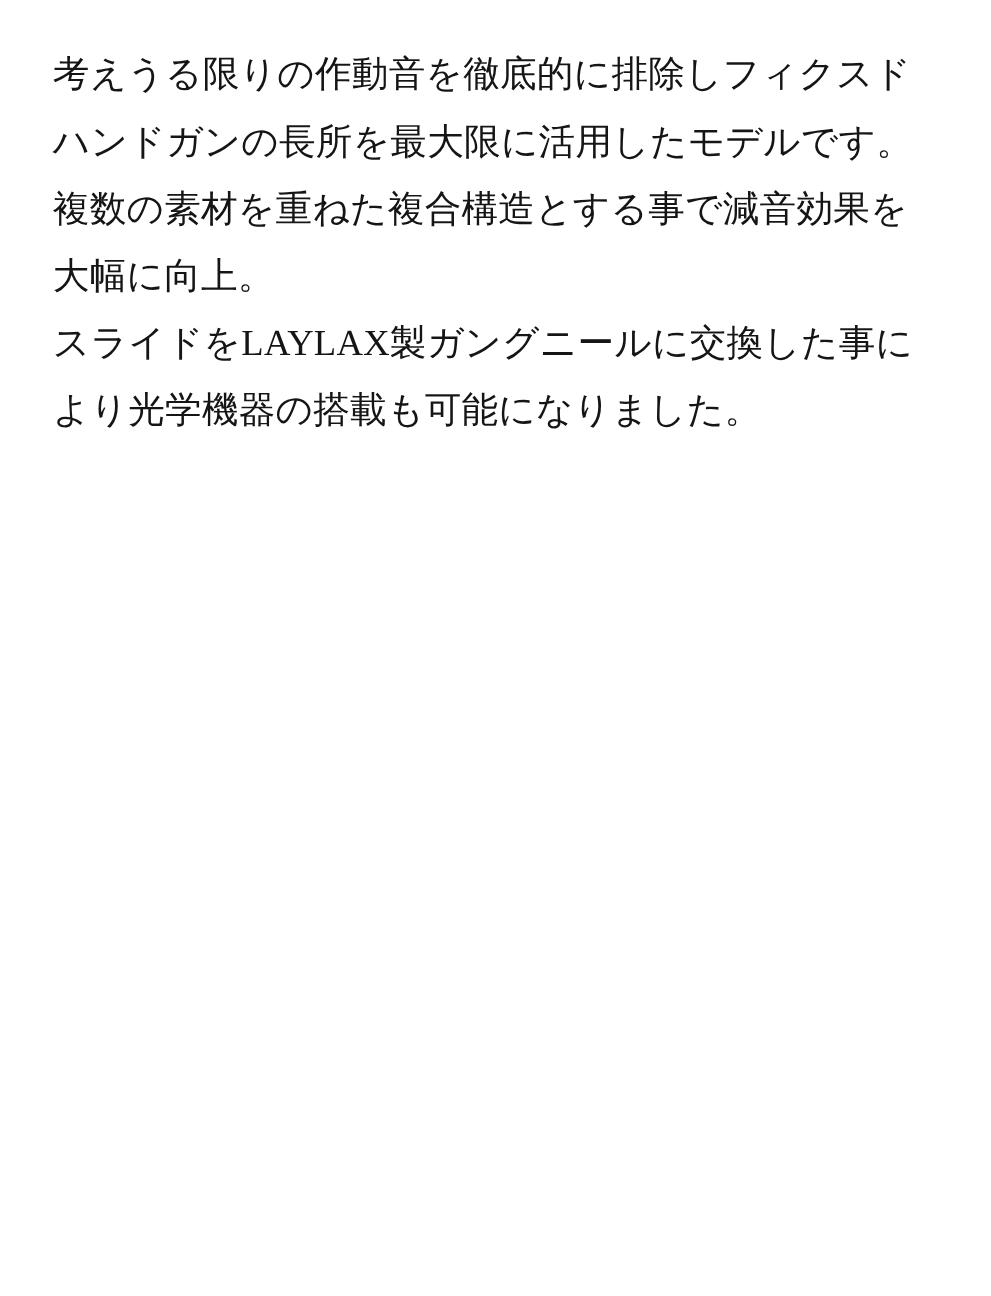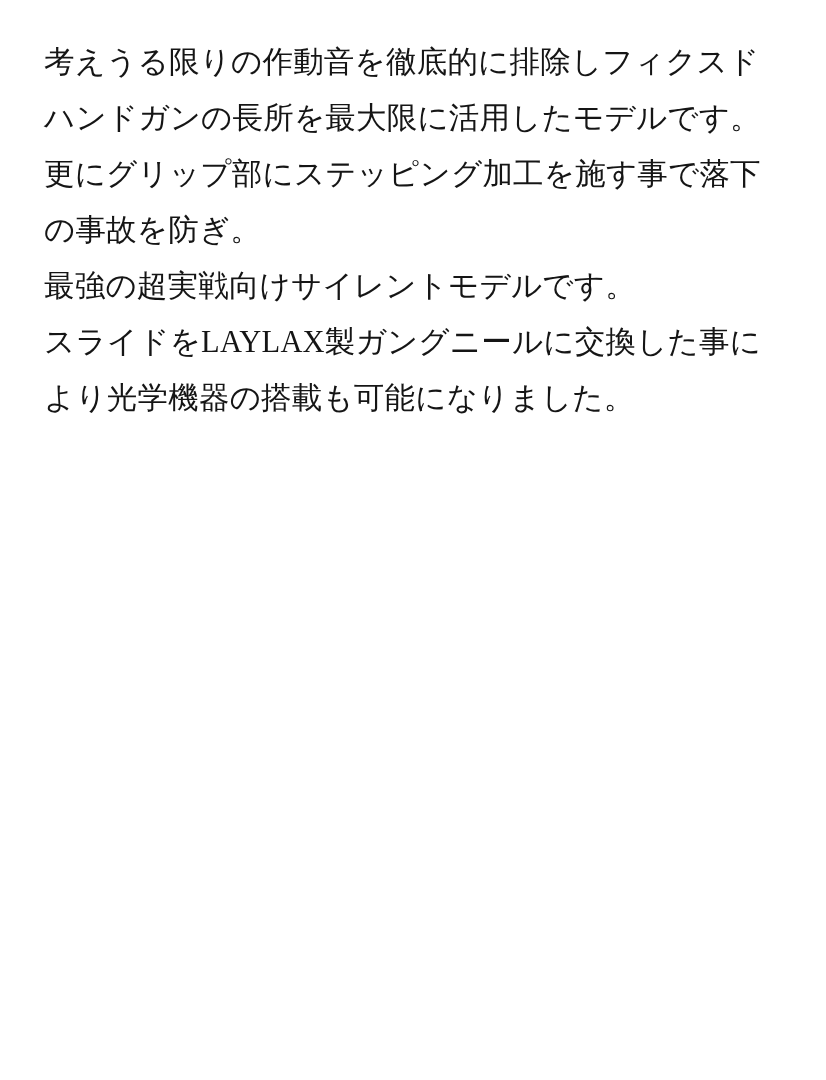--- a/index.html
+++ b/index.html
@@ -34,17 +34,16 @@
     padding: 0;
     white-space: pre-wrap;
   }
 </style>
 </head>
 <body>
 
 <div class="page">
   <div class="body-text">
     <p>考えうる限りの作動音を徹底的に排除しフィクスドハンドガンの長所を最大限に活用したモデルです。</p>
-    <p>更にグリップ部にステッピング加工を施す事で落下の事故を防ぎ。</p>
-    <p>最強の超実戦向けサイレントモデルです。</p>
+    <p>複数の素材を重ねた複合構造とする事で減音効果を大幅に向上。</p>
     <p>スライドをLAYLAX製ガングニールに交換した事により光学機器の搭載も可能になりました。</p>
   </div>
 </div>
 
 </body></html>

